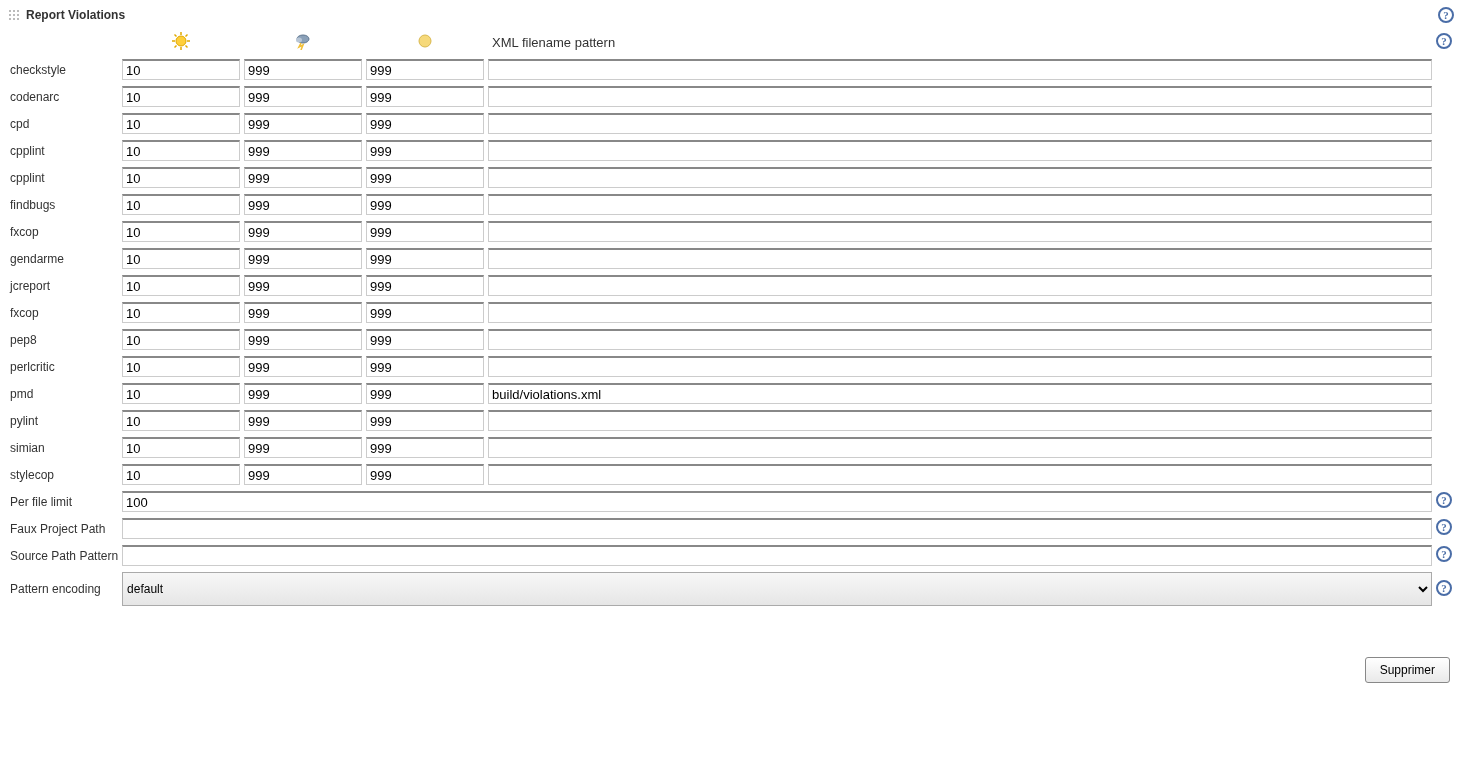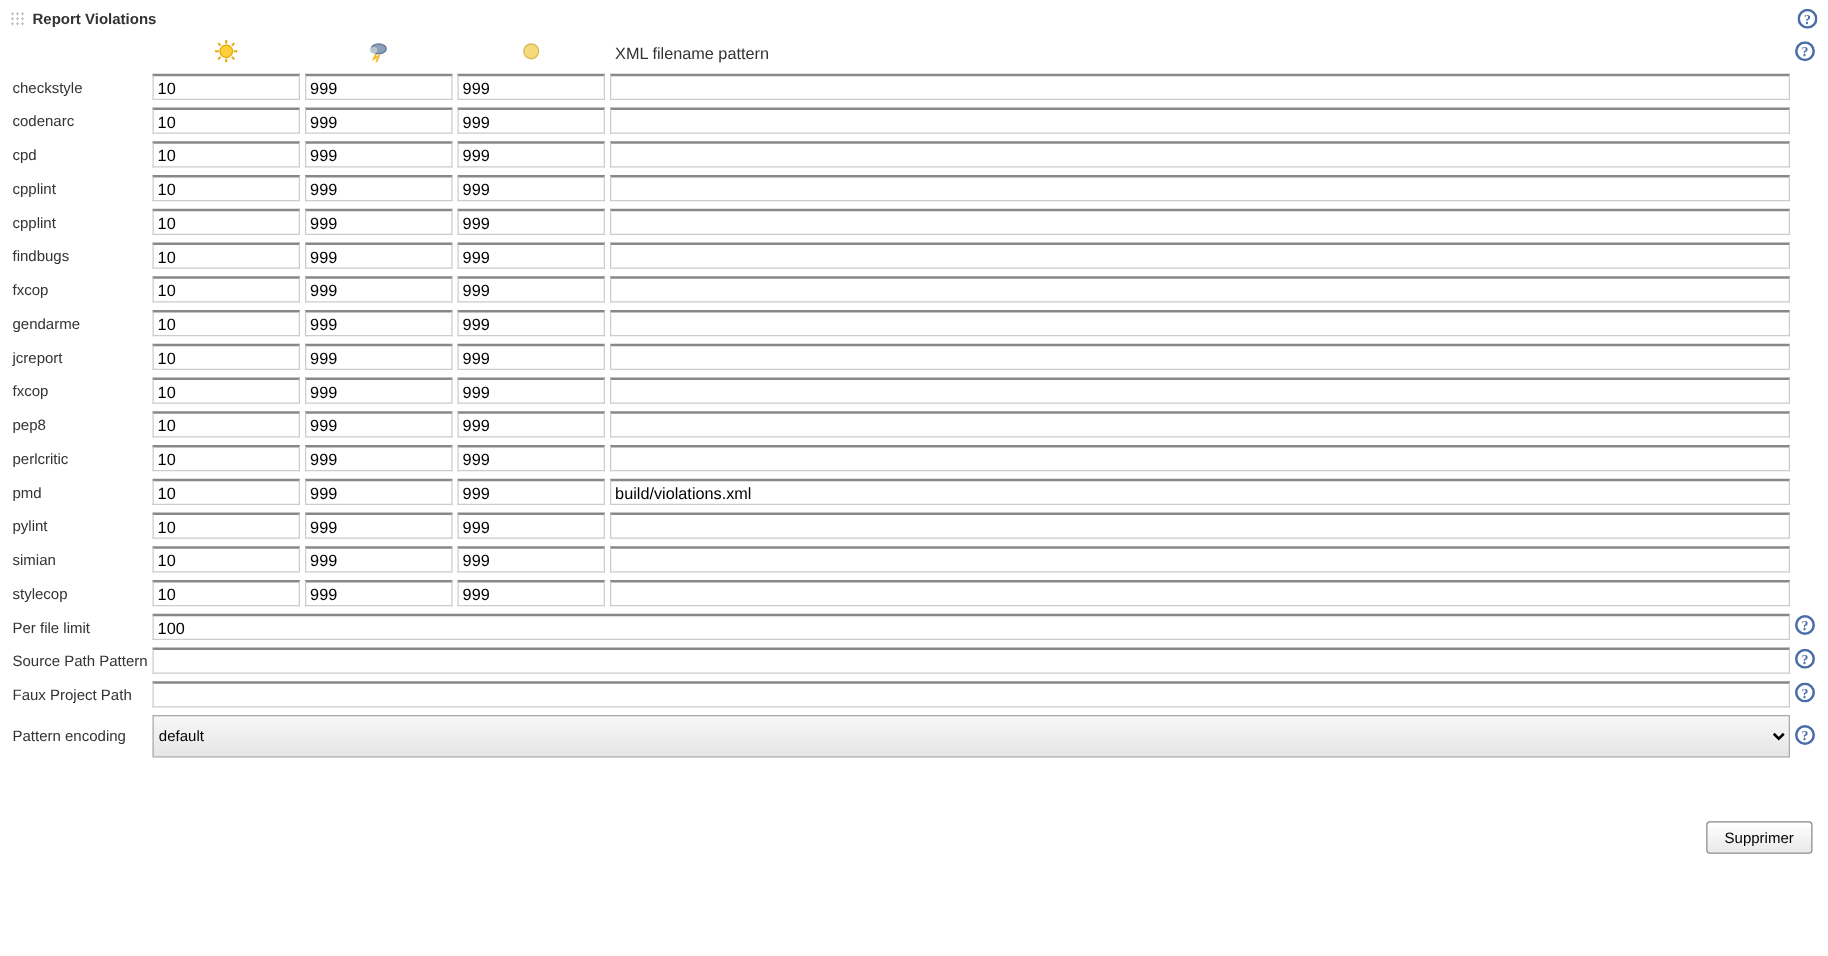--- a/index.html
+++ b/index.html
@@ -295,30 +295,30 @@
     <tr class="footer-row">
       <td class="label-col">Per file limit</td>
       <td colspan="4"><input type="text" value="100" style=""></td>
       <td class="help-col"><span class="help-icon">
             <svg>
               <use href="#help-glyph"></use>
             </svg>
           </span></td>
     </tr>
     <tr class="extra-row">
-      <td class="label-col">Source Path Pattern</td>
+      <td class="label-col">Faux Project Path</td>
       <td colspan="4"><input type="text" value="" style=""></td>
       <td class="help-col"><span class="help-icon">
             <svg>
               <use href="#help-glyph"></use>
             </svg>
           </span></td>
     </tr>
     <tr class="extra-row">
-      <td class="label-col">Faux Project Path</td>
+      <td class="label-col">Source Path Pattern</td>
       <td colspan="4"><input type="text" value="" style=""></td>
       <td class="help-col"><span class="help-icon">
             <svg>
               <use href="#help-glyph"></use>
             </svg>
           </span></td>
     </tr>
     <tr class="extra-row">
       <td class="label-col">Pattern encoding</td>
       <td colspan="4">

